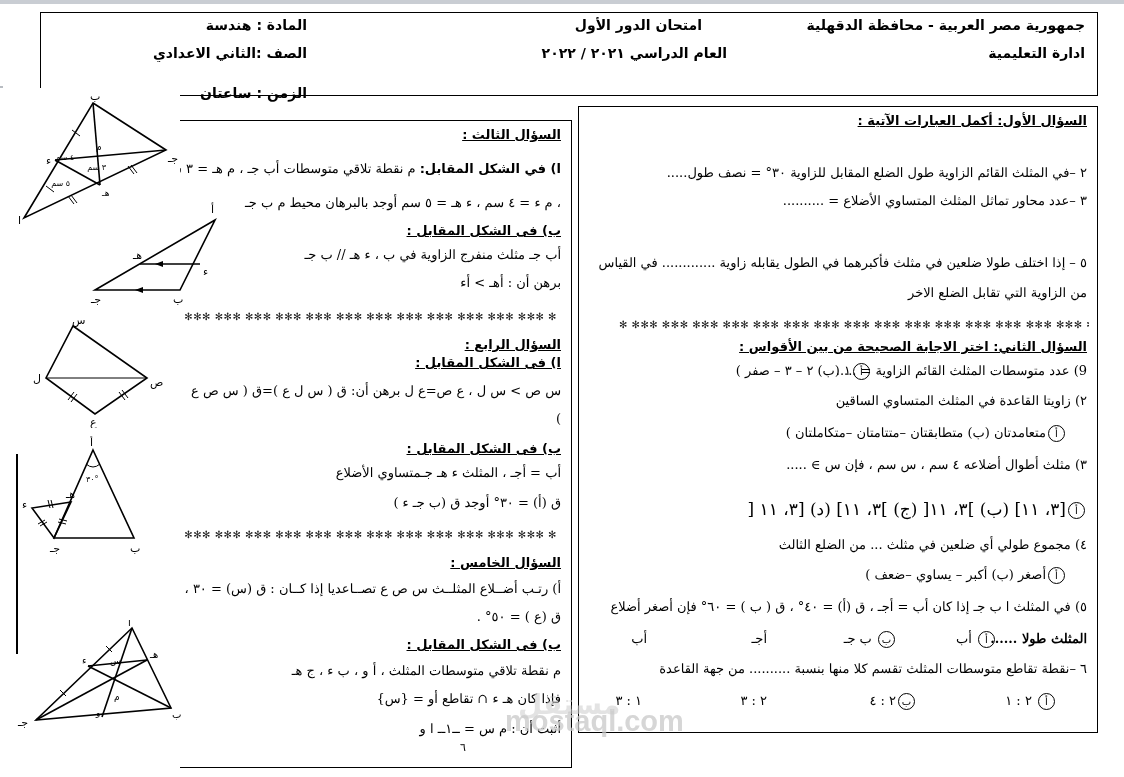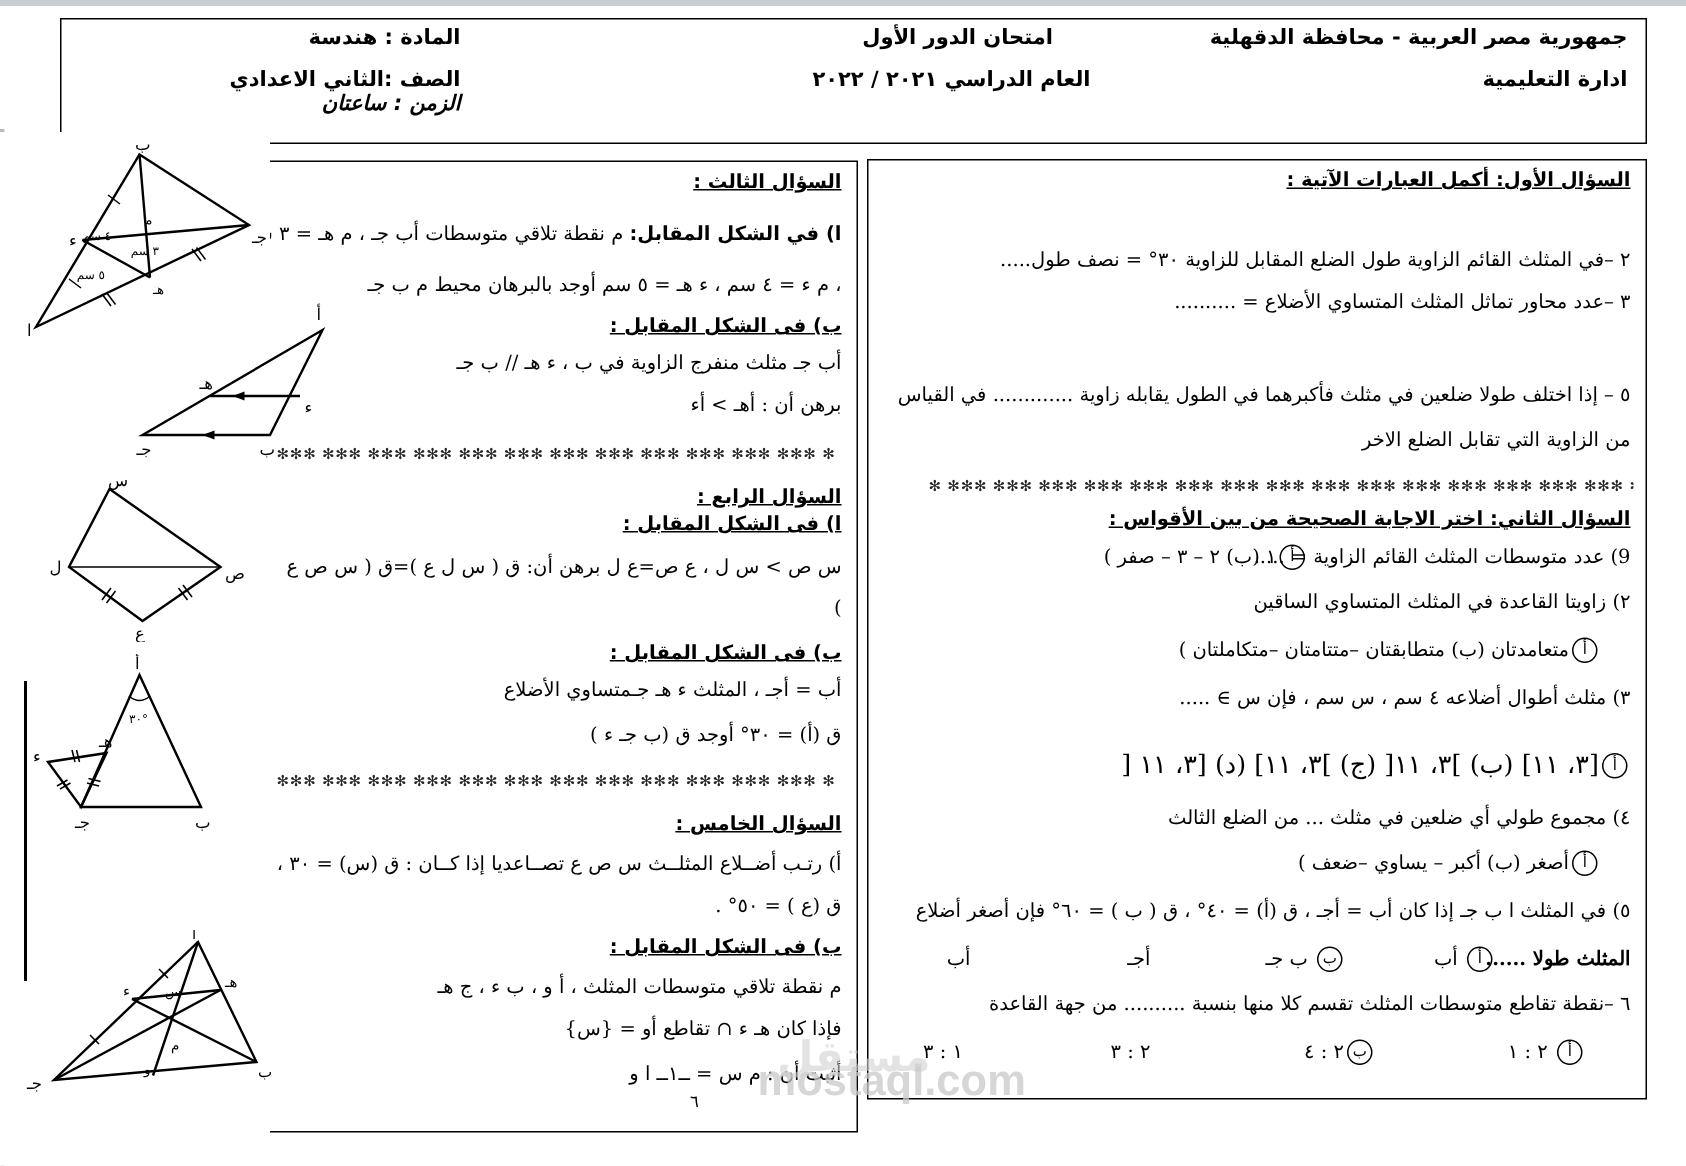--- a/index.html
+++ b/index.html
@@ -7,21 +7,21 @@
     body { position: relative; font-family: "DejaVu Sans", sans-serif; color: #000; }
     .topbar { position: absolute; left: 0; top: 0; width: 1124px; height: 4px; background: #c9cdd3; }
     .leftbar { position: absolute; left: 0; top: 86px; width: 3px; height: 691px; background: #b8bcc2; }
 
     
     .header { position: absolute; left: 40px; top: 12px; width: 1058px; height: 84px; border: 1.5px solid #000; }
     .hdr-text { position: absolute; font-family: "DejaVu Sans", sans-serif; font-weight: bold; font-size: 14px; white-space: nowrap; direction: rtl; }
 
     .panel { position: absolute; border: 1.5px solid #000; background: #fff; }
     .q-right { left: 578px; top: 106px; width: 520px; height: 627px; }
-    .q-left  { left: 16px; top: 107px; width: 556px; height: 648px; border-left: 1.5px solid #000; }
+    .q-left  { left: 16px; top: 120px; width: 556px; height: 648px; border-left: 1.5px solid #000; }
     .q-left-mask { position: absolute; left: 0; top: 90px; width: 180px; height: 687px; background: #fff; }
 
     .line { position: absolute; direction: rtl; white-space: nowrap; font-family: "DejaVu Serif", serif; font-size: 13px; }
     .title { font-family: "DejaVu Sans", sans-serif; font-weight: bold; text-decoration: underline; font-size: 13px; }
     .sub { font-family: "DejaVu Sans", sans-serif; font-weight: bold; text-decoration: underline; font-size: 13px; }
     .stars { position: absolute; white-space: nowrap; font-size: 10px; letter-spacing: 0.5px; overflow: hidden; color: #222; }
     .circ { display: inline-block; width: 17px; height: 17px; border: 1.3px solid #000; border-radius: 50%; text-align: center; line-height: 15px; font-size: 10px; vertical-align: middle; margin: 0 2px; }
     .big { font-size: 17px; }
 
     svg.fig { position: absolute; }
@@ -35,21 +35,21 @@
 <div class="leftbar"></div>
 
 <div class="header">
   <div class="hdr-text" style="right:12px; top:4px;">جمهورية مصر العربية - محافظة الدقهلية</div>
   <div class="hdr-text" style="right:12px; top:32px;">ادارة          التعليمية</div>
   <div class="hdr-text" style="right:12px; top:58px;margin-top:38px;">توجيه الرياضيات</div>
   <div class="hdr-text" style="right:395px; top:4px;">امتحان الدور الأول</div>
   <div class="hdr-text" style="right:370px; top:32px;">العام الدراسي ٢٠٢١ / ٢٠٢٢</div>
   <div class="hdr-text" style="right:790px; top:4px;">المادة : هندسة</div>
   <div class="hdr-text" style="right:790px; top:32px;">الصف :الثاني الاعدادي</div>
-  <div class="hdr-text" style="right:790px; top:48px;font-style:italic;">الزمن : ساعتان</div>
+  <div class="hdr-text" style="right:790px; top:72px;">الزمن : ساعتان</div>
 </div>
 <div style="position:absolute; left:0; top:88px; width:165px; height:10px; background:#fff;"></div>
 
 <div class="panel q-right">
   <div class="line title" style="right:10px; top:6px;">السؤال الأول: أكمل العبارات الآتية :</div>
   <div class="line" style="right:10px; top:58px;">٢ –في المثلث القائم الزاوية طول الضلع المقابل للزاوية ٣٠° = نصف طول.....</div>
   <div class="line" style="right:10px; top:86px;">٣ –عدد محاور تماثل المثلث المتساوي الأضلاع = ..........</div>
   <div class="line" style="right:10px; top:148px;">٥ – إذا اختلف طولا ضلعين في مثلث فأكبرهما في الطول يقابله زاوية ............. في القياس</div>
   <div class="line" style="right:10px; top:178px;">من الزاوية التي تقابل الضلع الاخر</div>
   <div class="stars" style="left:40px; top:212px; width:470px;">✻ ✻✻✻ ✻✻✻ ✻✻✻ ✻✻✻ ✻✻✻ ✻✻✻ ✻✻✻ ✻✻✻ ✻✻✻ ✻✻✻ ✻✻✻ ✻✻✻ ✻✻✻ ✻✻✻ ✻✻✻ ✻✻✻ ✻✻✻ ✻✻✻ ✻✻✻ ✻✻✻</div>

